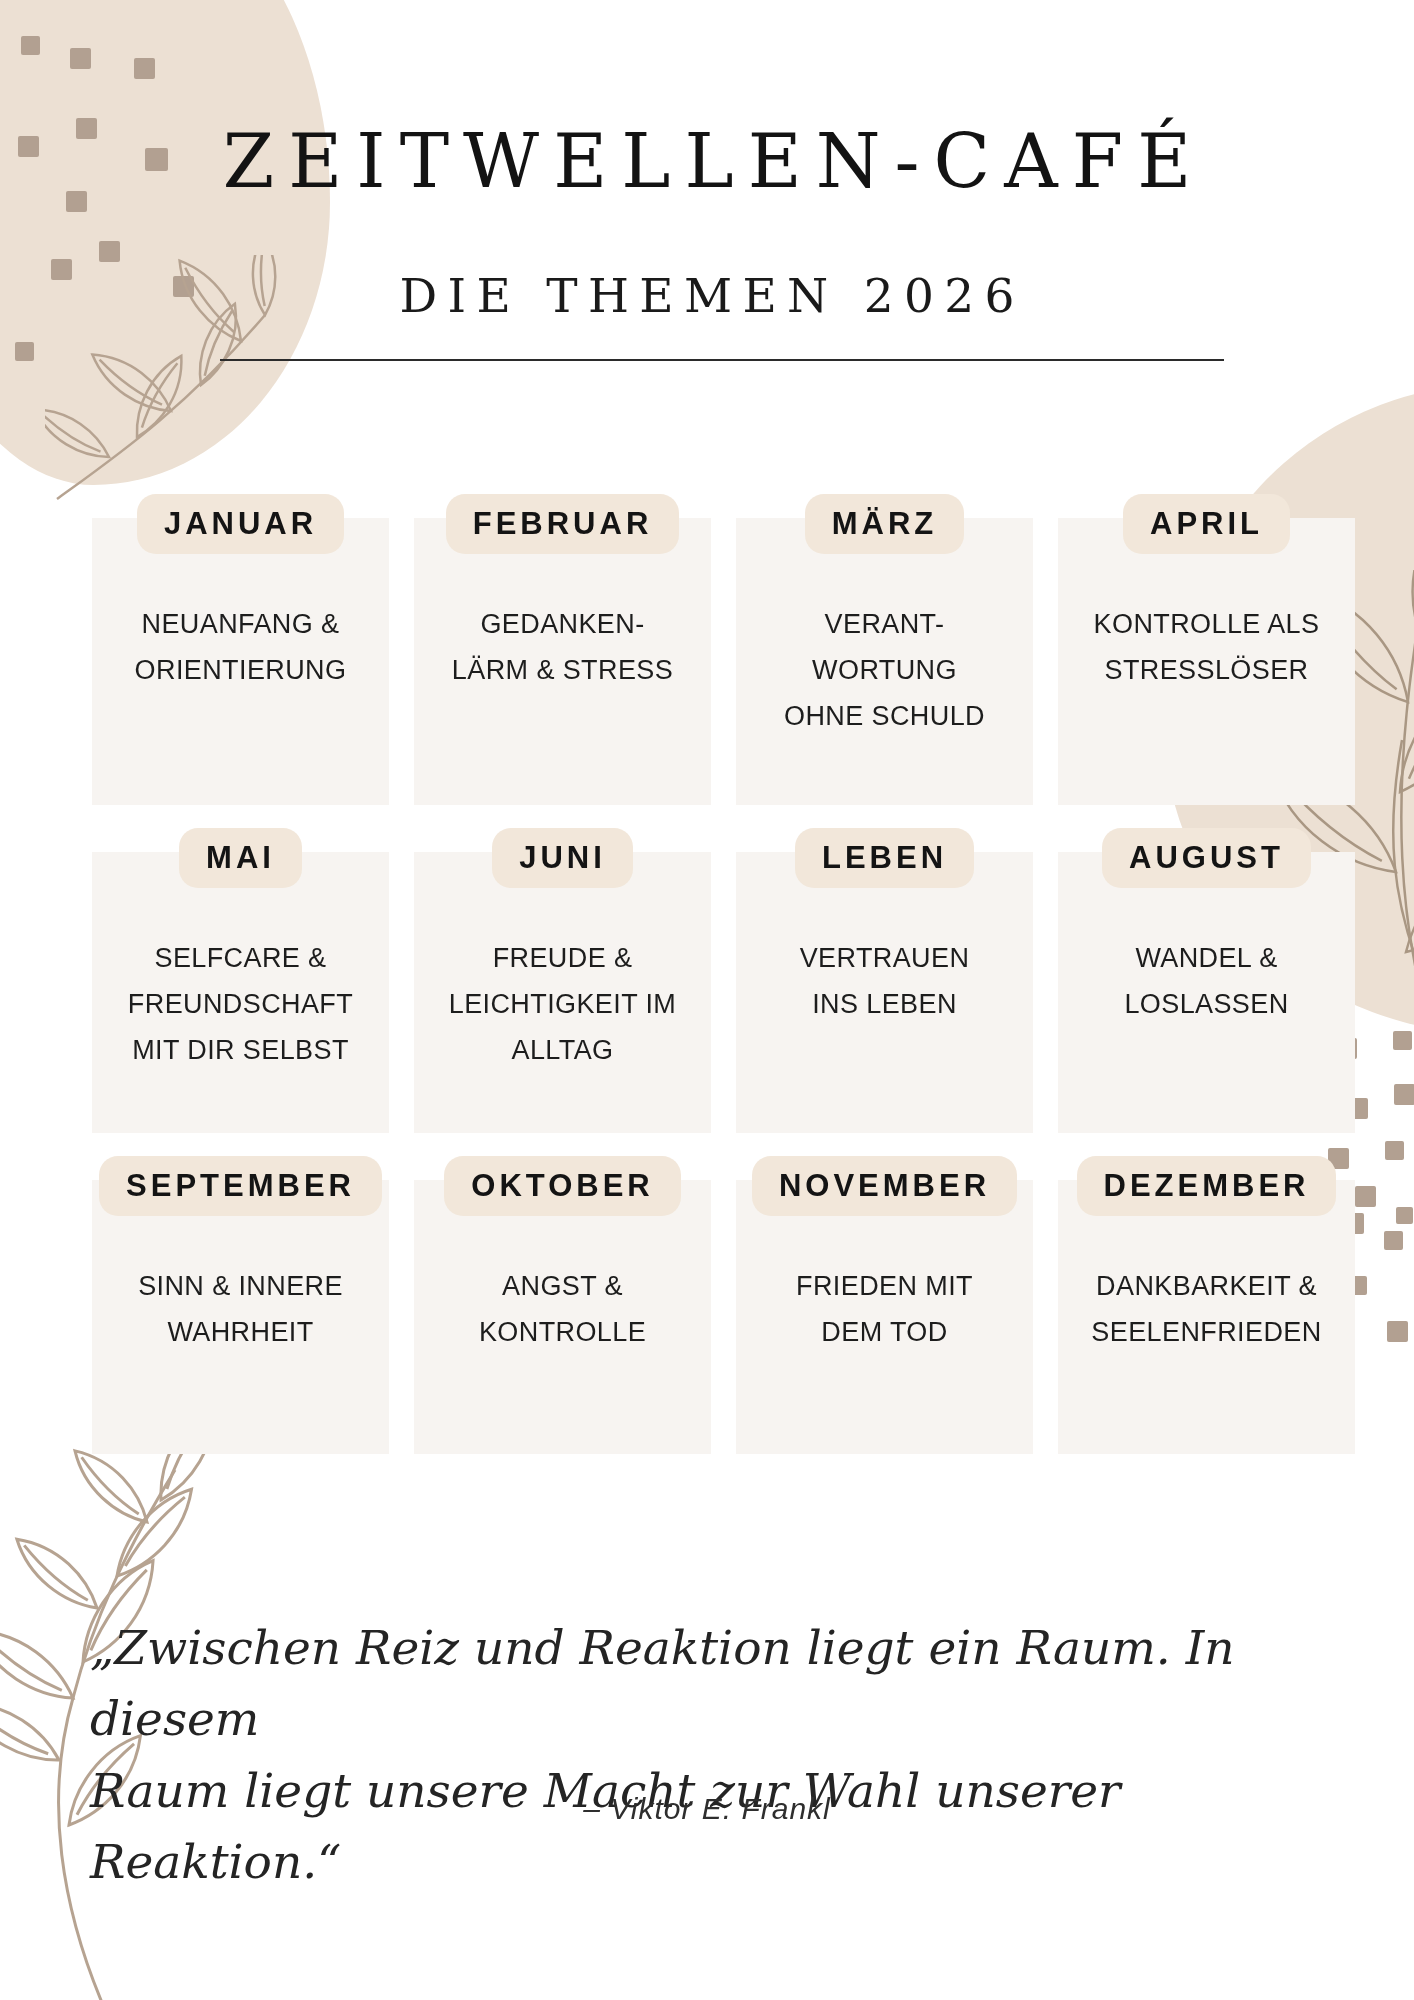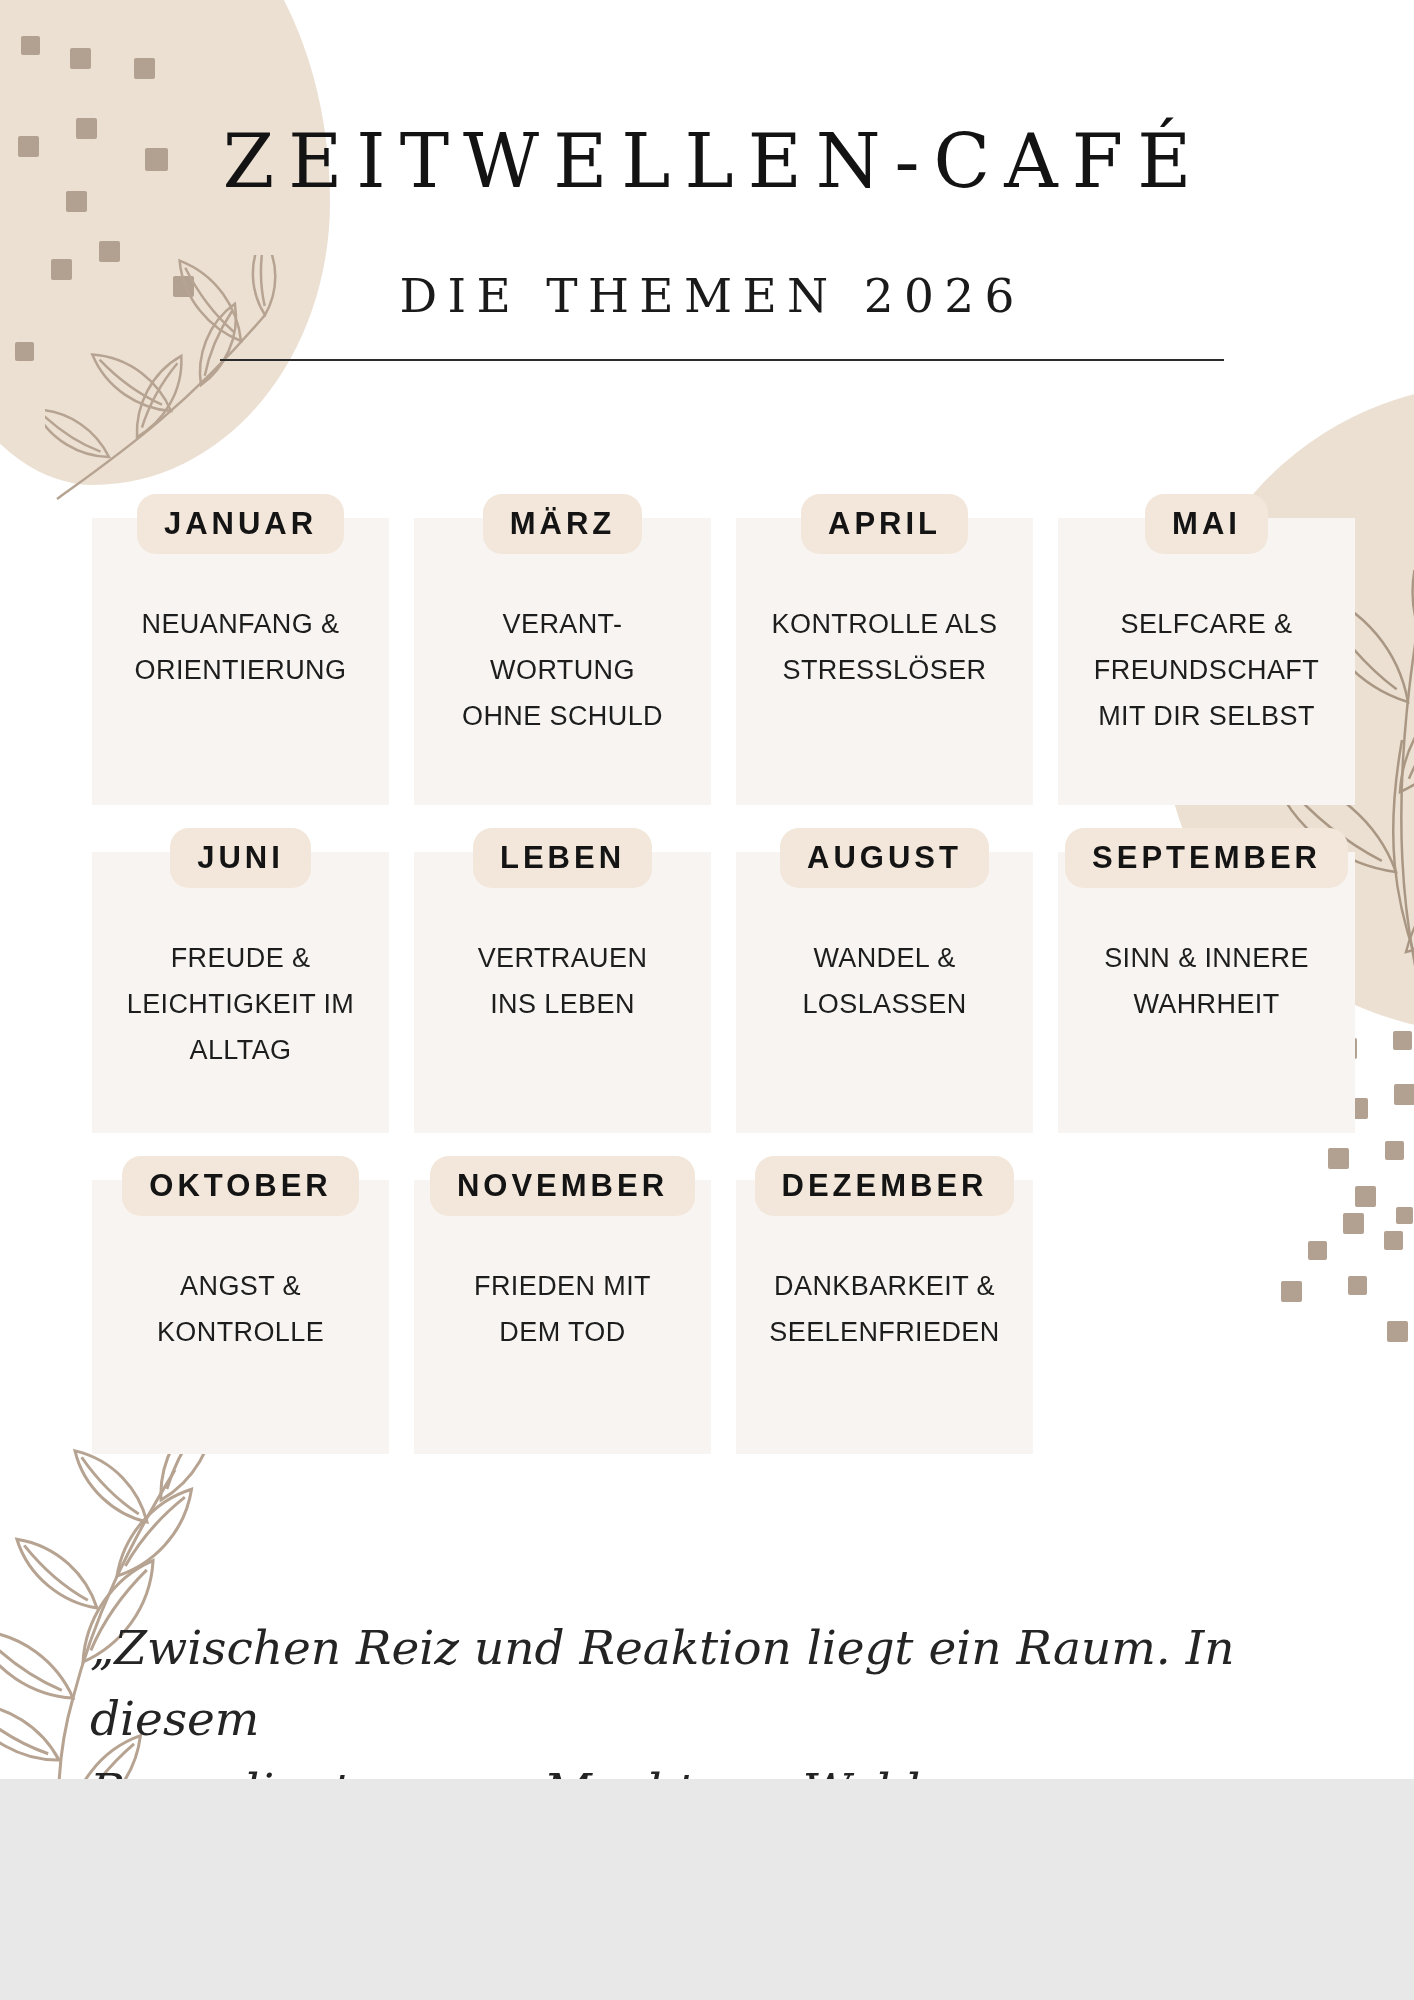--- a/index.html
+++ b/index.html
@@ -1,18 +1,18 @@
 <!DOCTYPE html>
 <html style="--color-page: #ffffff; --color-blob: #ece0d3; --color-pill: #f2e7da; --color-card: #f7f4f1; --color-dot: #b2a091; --color-branch: #b6a391;"><head>
 <meta charset="utf-8">
 <style>
   html,body{margin:0;padding:0;background:#e8e8e8;}
   .page{
     position:relative;
-    width:1414px;height:1779px;
+    width:1414px;height:2000px;
     margin:0 auto;
     background:var(--color-page,#ffffff);
     overflow:hidden;
     font-family:"Liberation Sans",sans-serif;
     color:#1d1d1d;
   }
   
   .blob-tl{
     position:absolute;left:-100px;top:-130px;width:430px;height:615px;
     background:var(--color-blob,#ece0d3);
@@ -189,20 +189,26 @@
 
   <div class="grid">
 
     <div class="cell">
       <div class="card"></div>
       <span class="pill">JANUAR</span>
       <div class="theme">NEUANFANG &amp;
 ORIENTIERUNG</div>
     </div>
 
+    <div class="cell">
+      <div class="card"></div>
+      <span class="pill">FEBRUAR</span>
+      <div class="theme">GEDANKEN-
+LÄRM &amp; STRESS</div>
+    </div>
 
     <div class="cell">
       <div class="card"></div>
       <span class="pill">MÄRZ</span>
       <div class="theme">VERANT-
 WORTUNG
 OHNE SCHULD</div>
     </div>
 
     <div class="cell">

